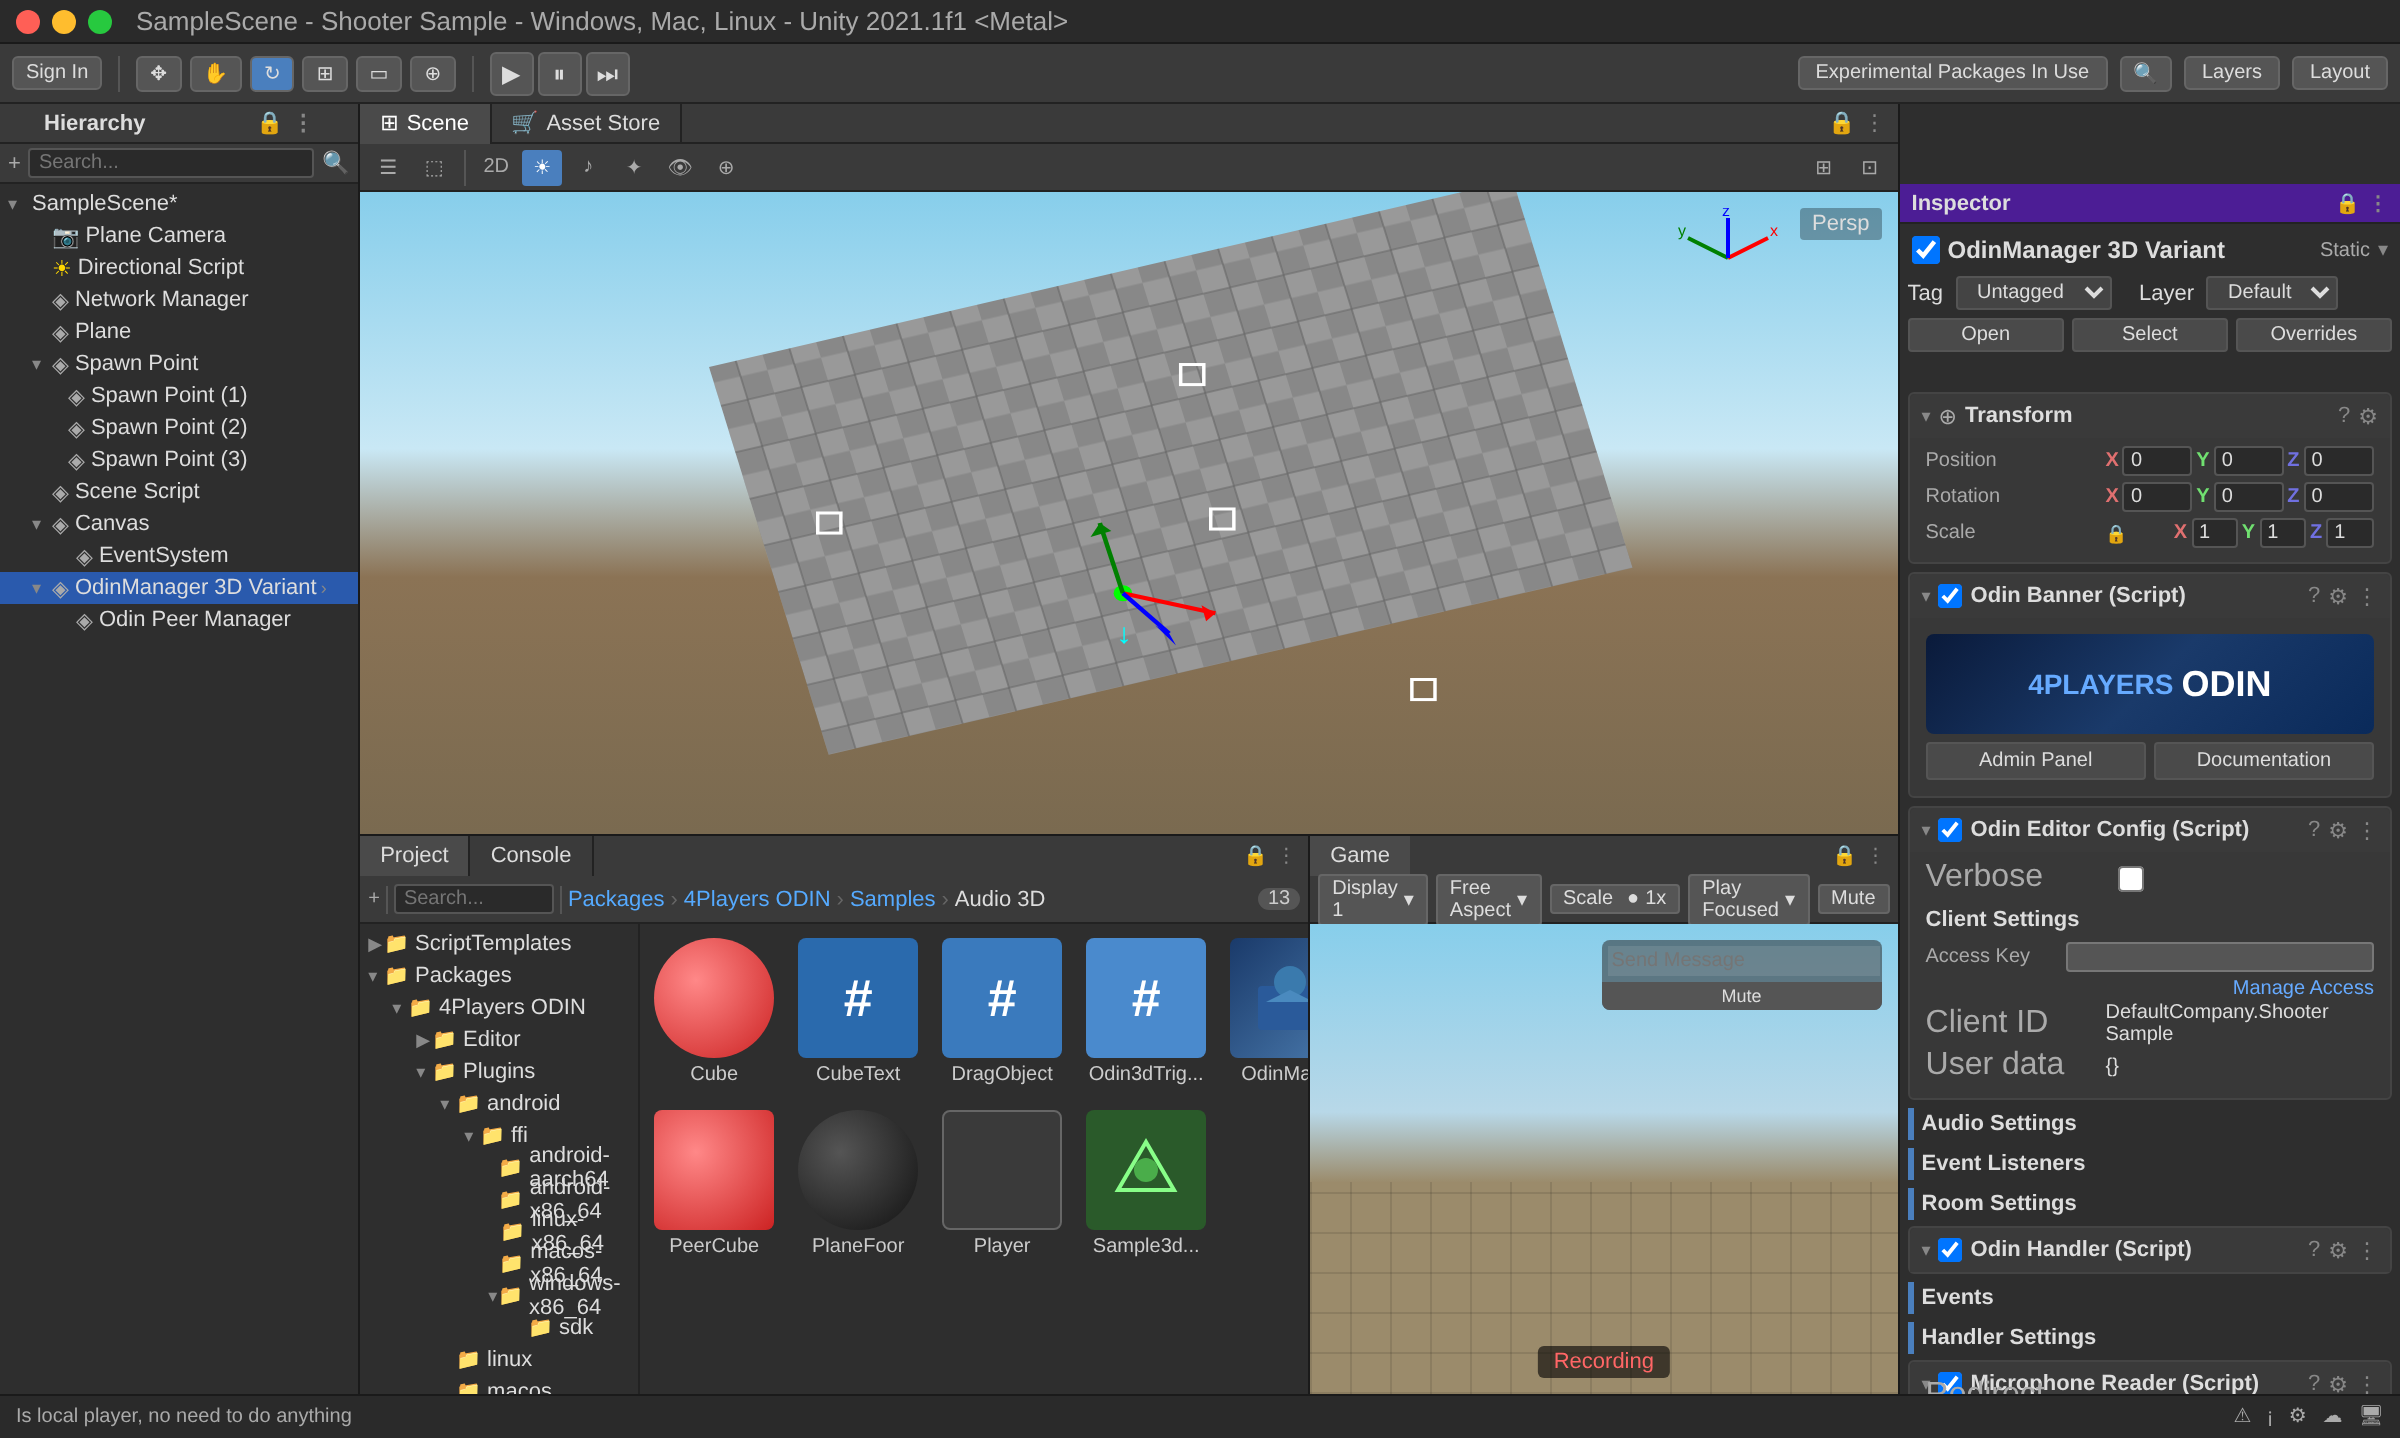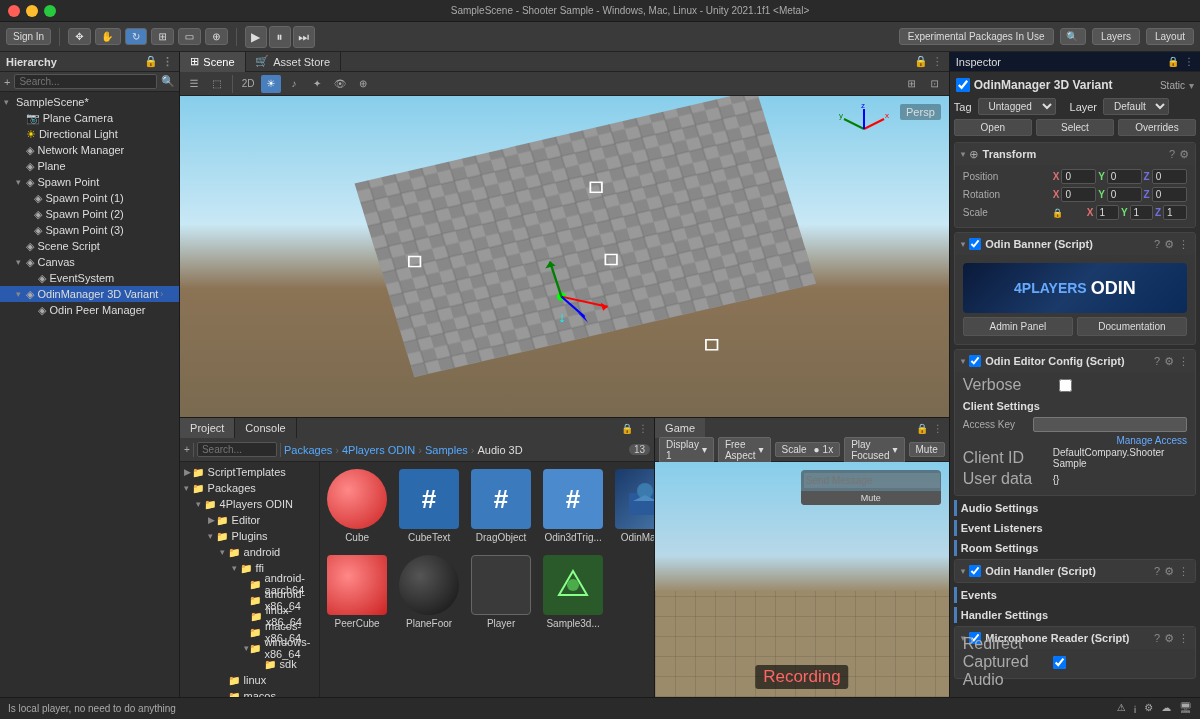--- a/index.html
+++ b/index.html
@@ -30,22 +30,22 @@
     .win-btn {
       width: 12px; height: 12px;
       border-radius: 50%;
       cursor: pointer;
     }
     .win-close { background: #ff5f56; }
     .win-min { background: #ffbd2e; }
     .win-max { background: #27c93f; }
     .title-text {
       flex: 1;
-      text-align: center;
-      font-size: 10px;
+      text-align: left;
+      font-size: 13px;
       color: #aaa;
     }
 
     
     .top-toolbar {
       height: 30px;
       background: #3a3a3a;
       display: flex;
       align-items: center;
       padding: 0 6px;
@@ -109,21 +109,21 @@
       border-right: 1px solid #1a1a1a;
       display: flex;
       flex-direction: column;
     }
     .panel-header {
       height: 20px;
       background: #3a3a3a;
       border-bottom: 1px solid #222;
       display: flex;
       align-items: center;
-      padding: 0 6px;
+      padding: 0 22px;
       font-size: 11px;
       font-weight: bold;
     }
     .panel-header .panel-title { flex: 1; }
     .panel-icons { display: flex; gap: 4px; }
     .panel-icon { color: #888; cursor: pointer; font-size: 11px; }
 
     .hierarchy-search {
       height: 20px;
       background: #3a3a3a;
@@ -496,27 +496,28 @@
     .right-panel {
       width: 300px;
       background: #2e2e2e;
       border-left: 1px solid #1a1a1a;
       display: flex;
       flex-direction: column;
       overflow-y: auto;
     }
     .inspector-header {
       height: 20px;
-      background: #0f172a;
+      background: #4c1d95;
       border-bottom: 1px solid #222;
       display: flex;
       align-items: center;
       padding: 0 6px;
       font-size: 11px;
-      font-weight: normal;
+      font-weight: bold;
+      margin-top: 40px;
     }
 
     .inspector-content {
       flex: 1;
       overflow-y: auto;
       padding: 4px;
     }
 
     .obj-header {
       display: flex;
@@ -552,21 +553,21 @@
       color: #ddd;
       padding: 1px 6px;
       font-size: 10px;
       border-radius: 2px;
       cursor: pointer;
     }
 
     .variant-row {
       display: flex;
       gap: 4px;
-      margin-bottom: 6px;
+      margin-bottom: 20px;
     }
     .variant-btn {
       flex: 1;
       background: #4a4a4a;
       border: 1px solid #555;
       color: #ddd;
       font-size: 10px;
       padding: 2px;
       cursor: pointer;
       border-radius: 2px;
@@ -731,21 +732,21 @@
     ::-webkit-scrollbar-track { background: #2a2a2a; }
     ::-webkit-scrollbar-thumb { background: #555; border-radius: 3px; }
 
     .recording-label {
       position: absolute;
       bottom: 8px;
       left: 50%;
       transform: translateX(-50%);
       background: rgba(0,0,0,0.6);
       color: #ff6666;
-      font-size: 17px;
+      font-size: 11px;
       padding: 2px 8px;
       border-radius: 3px;
     }
 
     .count-badge {
       background: #555;
       border-radius: 8px;
       padding: 0 5px;
       font-size: 10px;
       color: #ccc;
@@ -814,21 +815,21 @@
         <span style="font-size:11px;margin-left:2px;">SampleScene*</span>
       </div>
       <div class="h-item" style="padding-left:16px;">
         <span class="arrow" style="width:10px;display:inline-block;"></span>
         <span style="color:#87CEEB;margin-right:3px;">📷</span>
         <span>Plane Camera</span>
       </div>
       <div class="h-item" style="padding-left:16px;">
         <span class="arrow" style="width:10px;display:inline-block;"></span>
         <span style="color:#FFD700;margin-right:3px;">☀</span>
-        <span>Directional Light</span>
+        <span>Directional Script</span>
       </div>
       <div class="h-item" style="padding-left:16px;">
         <span class="arrow" style="width:10px;display:inline-block;"></span>
         <span style="color:#aaa;margin-right:3px;">◈</span>
         <span>Network Manager</span>
       </div>
       <div class="h-item" style="padding-left:16px;">
         <span class="arrow" style="width:10px;display:inline-block;"></span>
         <span style="color:#aaa;margin-right:3px;">◈</span>
         <span>Plane</span>

